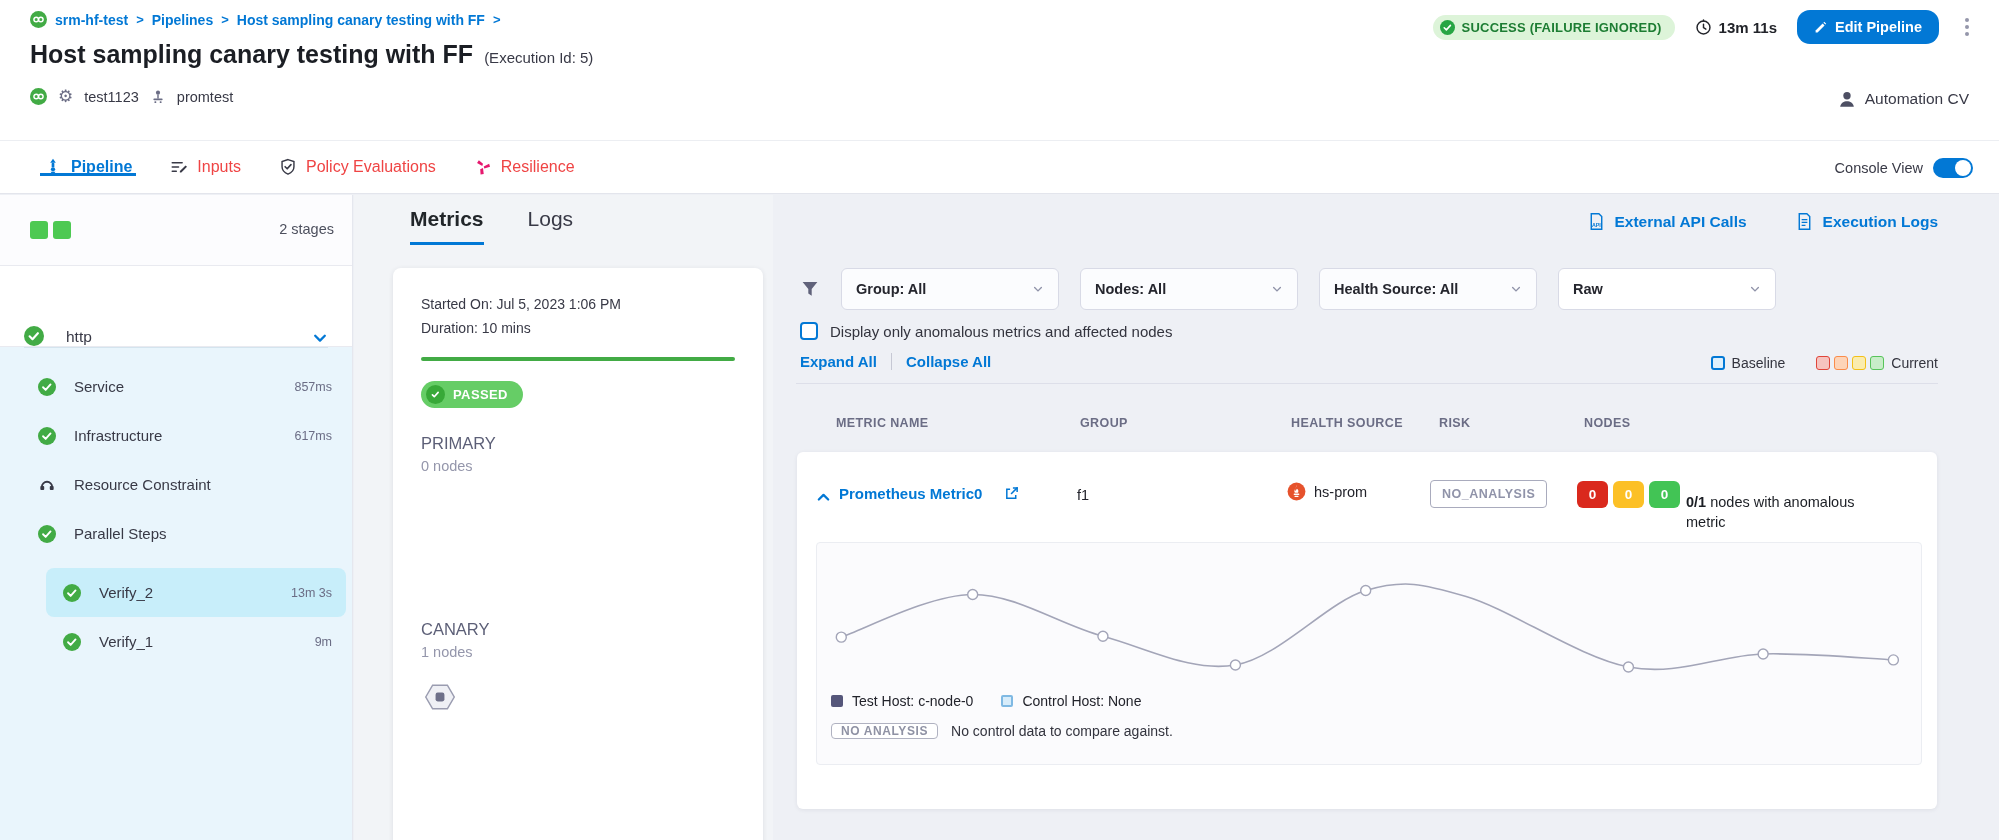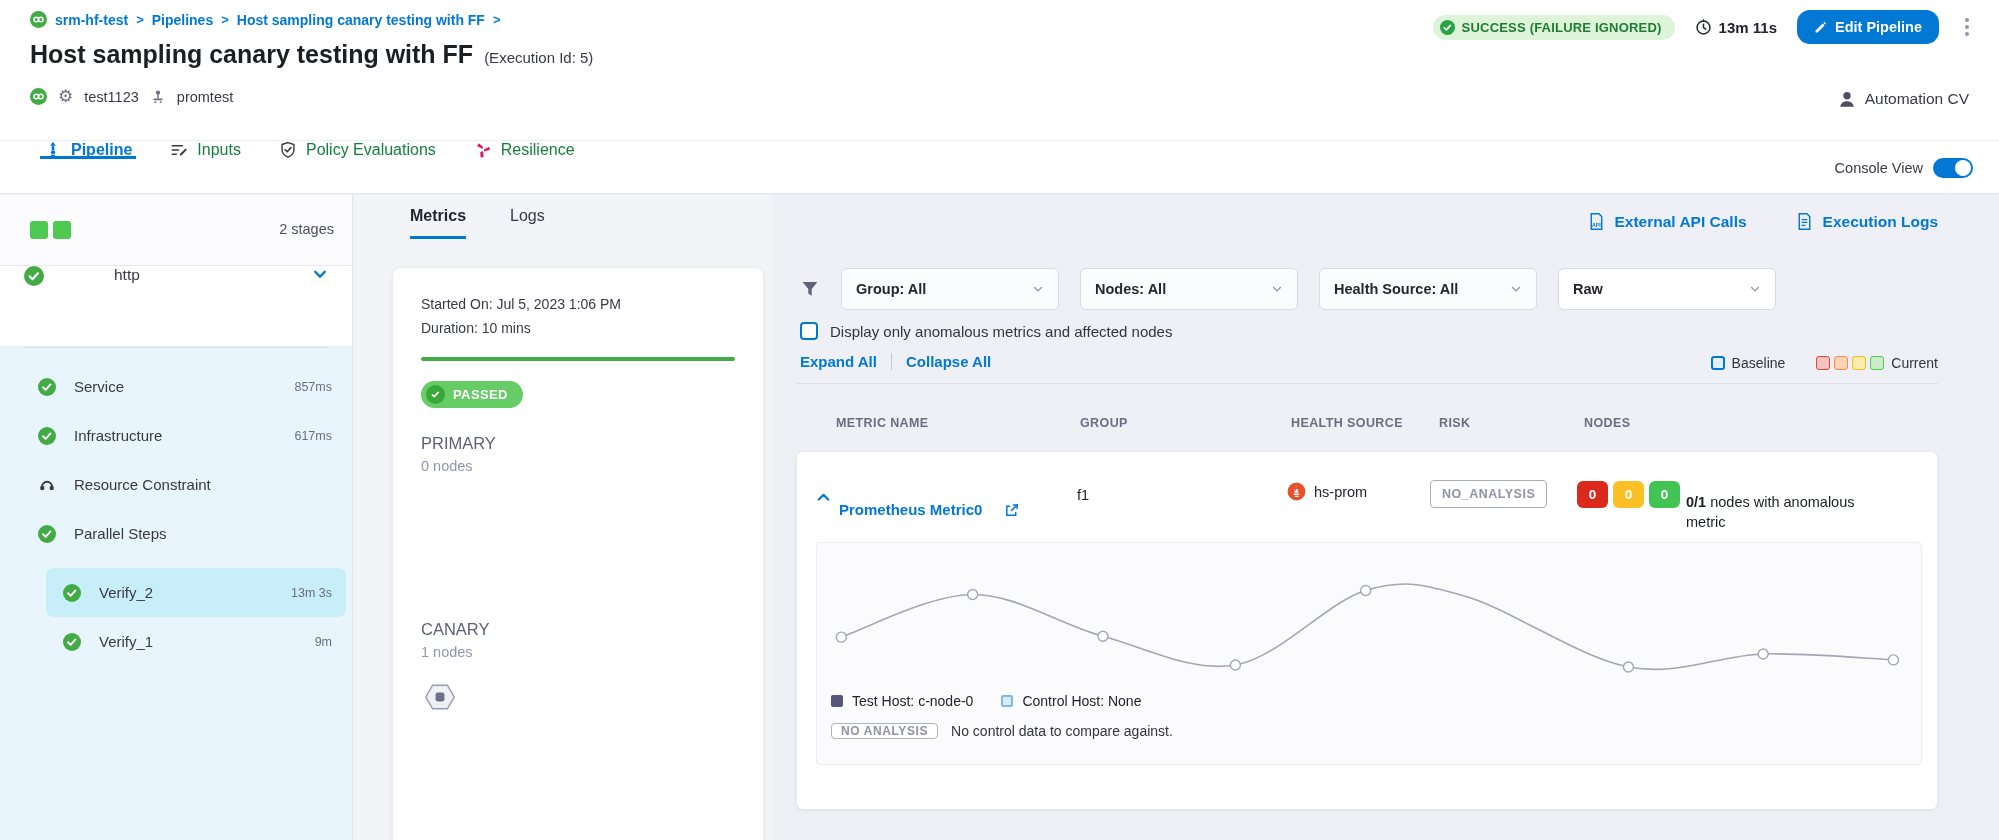--- a/index.html
+++ b/index.html
@@ -25,52 +25,52 @@
   .exec-id{font-size:15px;color:#383946;}
   .tags-row{position:absolute;left:30px;top:88px;display:flex;align-items:center;gap:11px;
             font-size:14.5px;color:#383946;}
   .tags-row .gear{font-size:17px;color:#6b6d85;line-height:1;}
   .user-chip{position:absolute;right:30px;top:90px;display:flex;align-items:center;gap:9px;
              font-size:15.5px;color:#383946;}
 
   
   .tabbar{position:absolute;left:0;top:140px;width:100%;height:54px;background:#fff;
           border-top:1px solid #eceef2;border-bottom:1px solid #e3e5ec;
-          display:flex;align-items:flex-start;padding-left:44px;gap:38px;box-sizing:border-box;}
-  .tab{display:flex;align-items:center;gap:9px;font-size:16px;color:#15803d;position:relative;cursor:pointer;}
+          display:flex;align-items:center;padding-left:44px;gap:38px;box-sizing:border-box;}
+  .tab{display:flex;align-items:center;gap:9px;font-size:16px;color:#ef4444;position:relative;cursor:pointer;}
   .tab.active{color:#0278d5;font-weight:700;}
   .tab.active::after{content:"";position:absolute;left:-4px;right:-4px;bottom:0;height:3px;background:#0278d5;}
   .console{position:absolute;right:26px;top:0;height:54px;display:flex;align-items:center;gap:10px;
            font-size:14.5px;color:#383946;}
   .toggle{width:40px;height:20px;border-radius:10px;background:#0278d5;position:relative;cursor:pointer;}
   .toggle i{position:absolute;right:2px;top:2px;width:16px;height:16px;border-radius:50%;background:#fff;}
 
   
   .sidebar{position:absolute;left:0;top:195px;width:353px;bottom:0;background:#f8f9fb;
            border-right:1px solid #e5e7ee;box-sizing:border-box;}
   .sb-head{position:relative;height:70px;background:#fcfcfe;border-bottom:1px solid #e9eaf0;}
   .sb-squares{position:absolute;left:30px;top:26px;display:flex;gap:5px;}
   .sb-squares i{width:18px;height:18px;border-radius:3px;background:#4dc952;}
   .sb-count{position:absolute;right:18px;top:26px;font-size:14.5px;color:#4d505e;}
-  .sb-row{display:flex;align-items:flex-start;padding:0 24px;cursor:pointer;gap:48px;}
+  .sb-row{display:flex;align-items:flex-end;padding:0 24px;cursor:pointer;}
   .sb-http{height:80px;background:#fff;border-bottom:1px solid #e9eaf0;}
   .sb-stage-name{margin-left:22px;font-size:15.5px;color:#383946;}
   .sb-chev{margin-left:auto;}
   .sb-stage1{height:568px;background:#e9f5fc;box-sizing:border-box;}
   .sb-stage1-row{height:76px;}
   .sb-div{height:1px;background:#d4e4ee;margin:0 24px;}
   .step{height:49px;display:flex;align-items:center;padding:0 20px 0 38px;font-size:15px;color:#383946;cursor:pointer;}
   .step .lbl{margin-left:18px;}
   .step .dur{margin-left:auto;font-size:12.5px;color:#6b6d85;}
   .step.indent{padding-left:63px;}
   .step.selected{background:#c8eefa;border-radius:8px;margin:10px 6px 0 46px;padding-left:17px;padding-right:14px;}
 
   
   .steppanel{position:absolute;left:354px;top:195px;width:419px;bottom:0;background:#f2f4f7;}
-  .mtabs{position:absolute;left:56px;top:12px;display:flex;gap:44px;font-size:16px;}
+  .mtabs{position:absolute;left:56px;top:12px;display:flex;gap:44px;font-size:21px;}
   .mtab{position:relative;color:#383946;padding-bottom:14px;cursor:pointer;}
   .mtab.active{color:#22262a;font-weight:700;}
   .mtab.active::after{content:"";position:absolute;left:0;right:0;bottom:0;height:3px;background:#0278d5;}
   .scard{position:absolute;left:39px;top:73px;width:370px;bottom:-12px;background:#fff;border-radius:8px;
          box-shadow:0 1px 5px rgba(40,41,61,.10);box-sizing:border-box;padding:24px 28px;}
   .scard .meta{font-size:14px;color:#383946;line-height:24px;}
   .progress{height:4px;background:#42ab45;border-radius:2px;margin-top:17px;}
   .passed{display:inline-flex;align-items:center;gap:8px;background:#66cd66;border-radius:15px;
           padding:4px 15px 4px 5px;margin-top:20px;color:#fff;font-size:13px;font-weight:700;letter-spacing:.4px;}
   .passed .cc{width:19px;height:19px;border-radius:50%;background:#38a938;display:flex;align-items:center;justify-content:center;}
@@ -106,21 +106,21 @@
   .lg-group{display:flex;gap:4px;margin-left:24px;}
   .hrline{position:absolute;left:23px;right:61px;top:188px;height:1px;background:#dddfe9;}
   .thead{position:absolute;left:0;top:221px;width:100%;height:18px;font-size:12.5px;font-weight:700;
          color:#6b6d85;letter-spacing:.4px;}
   .thead span{position:absolute;top:0;}
   .th-metric{left:63px;} .th-group{left:307px;} .th-hs{left:518px;} .th-risk{left:666px;} .th-nodes{left:811px;}
 
   .tcard{position:absolute;left:24px;top:257px;width:1140px;height:357px;background:#fff;border-radius:6px;
          box-shadow:0 1px 4px rgba(40,41,61,.08);}
   .mrow-chev{position:absolute;left:19px;top:38px;cursor:pointer;}
-  .metric-link{position:absolute;left:42px;top:49px;display:flex;align-items:flex-end;gap:22px;
+  .metric-link{position:absolute;left:42px;top:33px;display:flex;align-items:center;gap:22px;
                color:#0278d5;font-size:15px;font-weight:700;cursor:pointer;}
   .cell-group{position:absolute;left:280px;top:35px;font-size:14.5px;color:#22232b;}
   .cell-hs{position:absolute;left:490px;top:30px;display:flex;align-items:center;gap:8px;
            font-size:14.5px;color:#22232b;}
   .risk-badge{position:absolute;left:633px;top:28px;border:1px solid #a9abbd;border-radius:4px;
               padding:6px 11px;font-size:12.5px;font-weight:700;letter-spacing:.5px;color:#9093a9;background:#fff;}
   .count-badges{position:absolute;left:780px;top:29px;display:flex;gap:5px;}
   .cbadge{width:31px;height:27px;border-radius:6px;display:flex;align-items:center;justify-content:center;
           color:#fff;font-size:13.5px;font-weight:700;}
   .cbadge.red{background:#da291d;} .cbadge.yellow{background:#fcc026;} .cbadge.green{background:#42c455;}

